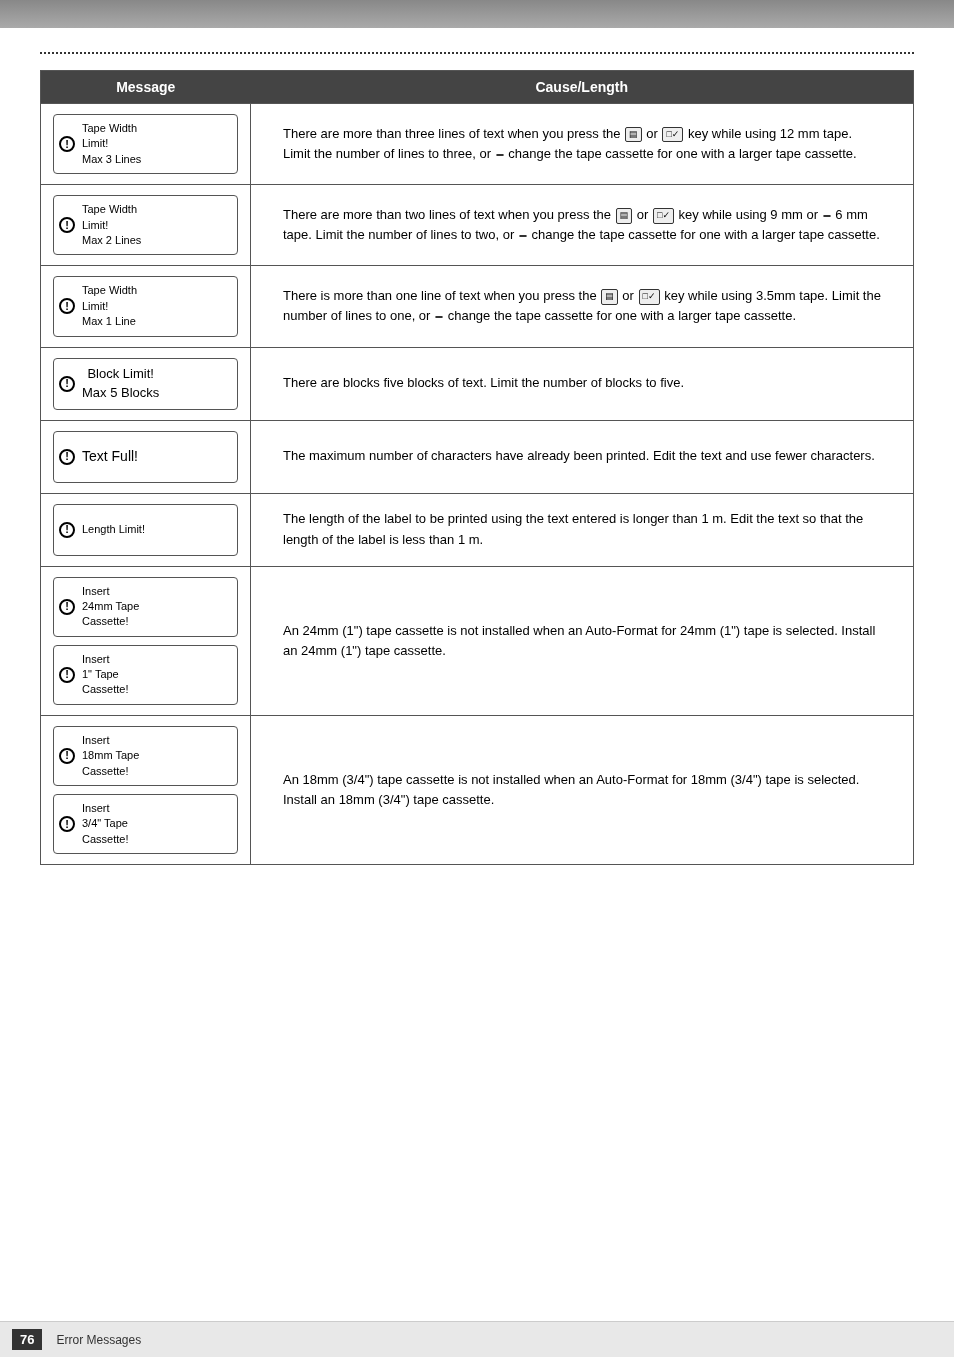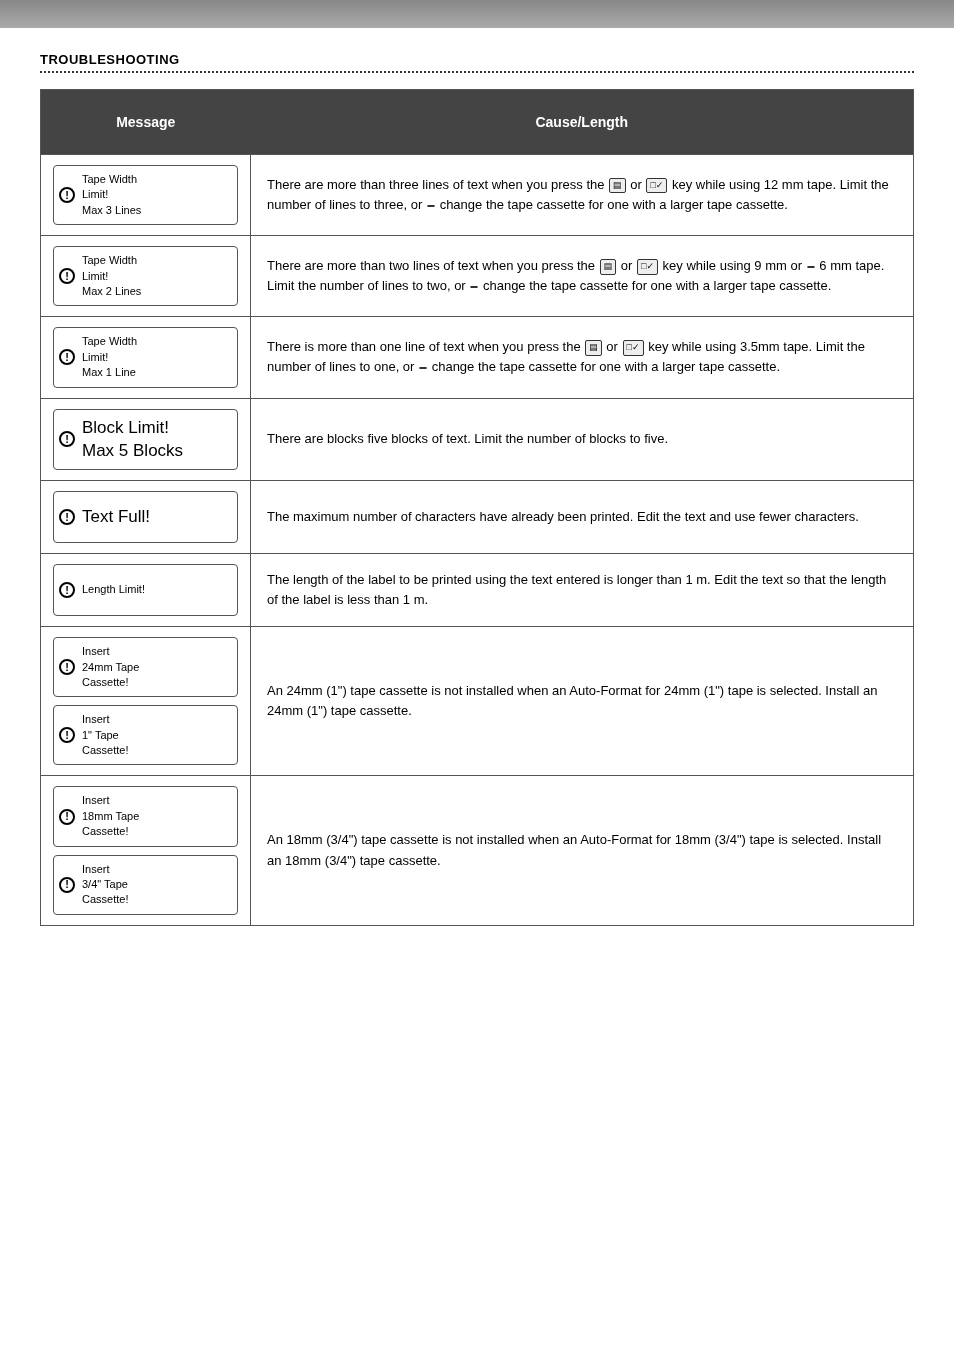--- a/index.html
+++ b/index.html
@@ -40,36 +40,36 @@
     table {
       width: 100%;
       border-collapse: collapse;
       border: 1px solid #555;
     }
     thead tr th {
       background: #444;
       color: #fff;
       font-weight: bold;
       font-size: 14px;
-      padding: 24px 16px;
+      padding: 8px 16px;
       text-align: center;
     }
     tbody tr td {
       border: 1px solid #555;
       vertical-align: middle;
       padding: 0;
     }
     .msg-cell {
       width: 210px;
       min-height: 80px;
       padding: 10px 12px;
       border-right: 1px solid #555;
     }
     .cause-cell {
-      padding: 12px 16px;
+      padding: 12px 32px;
       vertical-align: middle;
       font-size: 13px;
       line-height: 1.5;
     }
     .msg-box {
       border: 1.5px solid #555;
       border-radius: 4px;
       padding: 6px 8px 6px 28px;
       position: relative;
       font-size: 11px;
@@ -136,21 +136,20 @@
       font-size: 13px;
       line-height: 1.55;
     }
   </style>
 </head>
 <body>
 
 <div class="page">
   <div class="top-bar"></div>
   <div class="content">
-    <div class="section-title">TROUBLESHOOTING</div>
     <hr class="dotted-line">
 
     <table>
       <thead>
         <tr>
           <th>Message</th>
           <th>Cause/Length</th>
         </tr>
       </thead>
       <tbody id="table-body">
@@ -190,33 +189,33 @@
               </div>
             </td>
             <td class="cause-cell">
               <p class="cause-text">There is more than one line of text when you press the <span class="kbd-icon" style="font-size: 9px;">▤</span><span> or </span><span class="kbd-icon" style="font-size: 9px;">□✓</span><span> </span> key while using 3.5mm tape. Limit the number of lines to one,<span> or </span><span class="kbd-icon" style="font-size: 9px;"></span><span> </span>change the tape cassette for one with a larger tape cassette.</p>
             </td>
           </tr>
           <tr>
             <td class="msg-cell">
               <div class="msg-box">
                 <div class="warning-icon">!</div>
-                <span style="white-space: pre-line; font-size: 17px;">Block Limit!
+                <span style="white-space: pre-line; font-size: 13px; text-align: center;">Block Limit!
 Max 5 Blocks</span>
               </div>
             </td>
             <td class="cause-cell">
               <p class="cause-text">There are blocks five blocks of text. Limit the number of blocks to five.</p>
             </td>
           </tr>
           <tr>
             <td class="msg-cell">
               <div class="msg-box">
                 <div class="warning-icon">!</div>
-                <span style="white-space: pre-line; font-size: 17px;">Text Full!</span>
+                <span style="white-space: pre-line; font-size: 14px;">Text Full!</span>
               </div>
             </td>
             <td class="cause-cell">
               <p class="cause-text">The maximum number of characters have already been printed. Edit the text and use fewer characters.</p>
             </td>
           </tr>
           <tr>
             <td class="msg-cell">
               <div class="msg-box">
                 <div class="warning-icon">!</div>
@@ -262,13 +261,17 @@
               </div>
             </td>
             <td class="cause-cell">
               <p class="cause-text">An 18mm (3/4") tape cassette is not installed when an Auto-Format for 18mm (3/4") tape is selected. Install an 18mm (3/4") tape cassette.</p>
             </td>
           </tr>
         </tbody>
     </table>
   </div>
 
+  <div class="bottom-bar">
+    <span class="page-num">76</span>
+    <span class="bottom-label">Error Messages</span>
+  </div>
 </div>
 
 </body></html>

